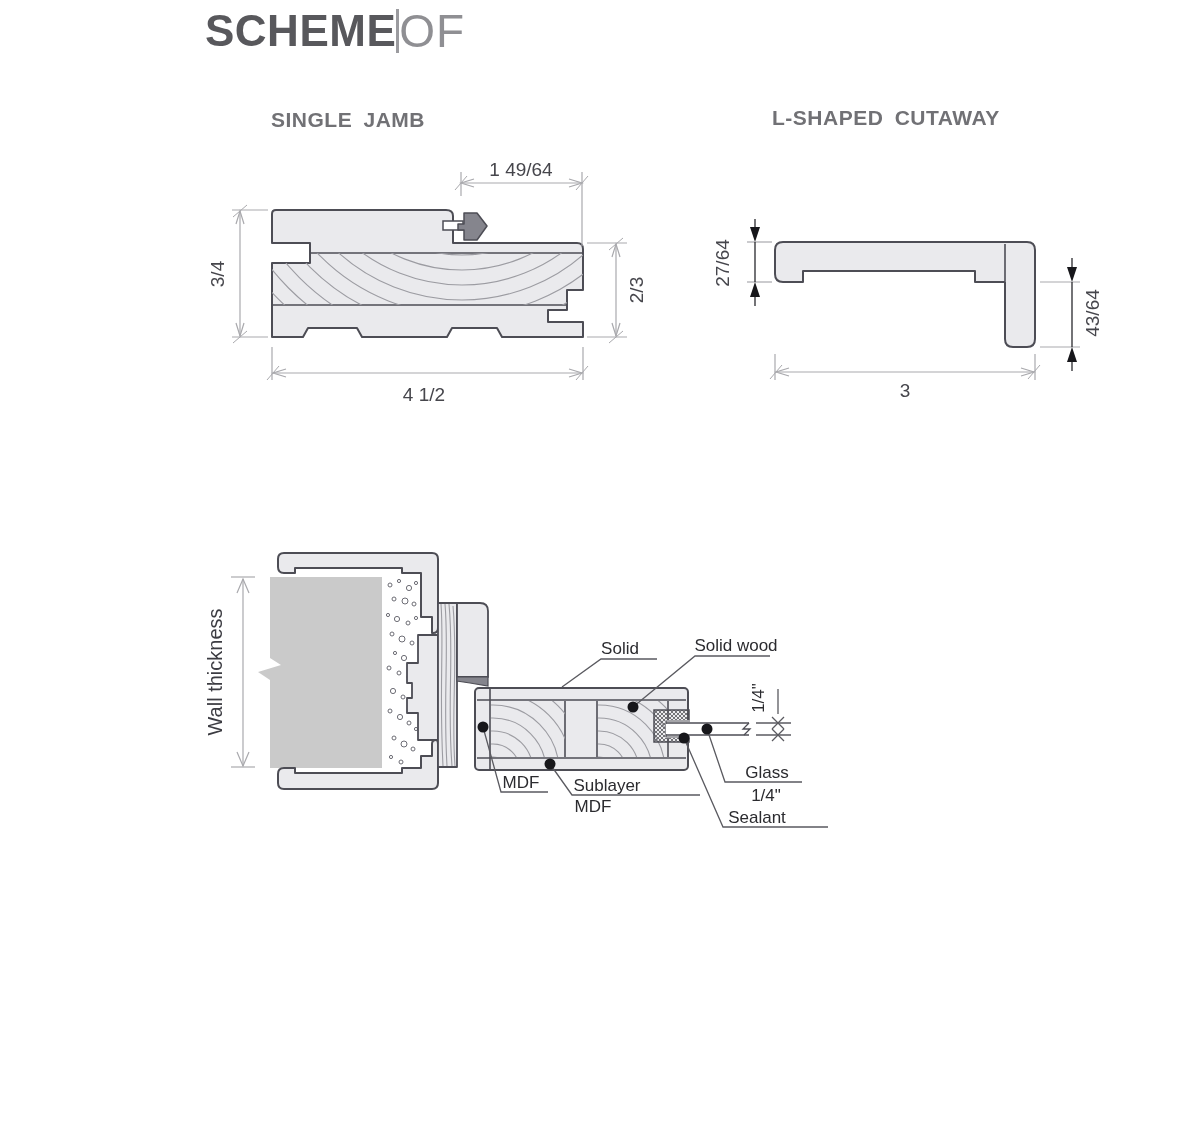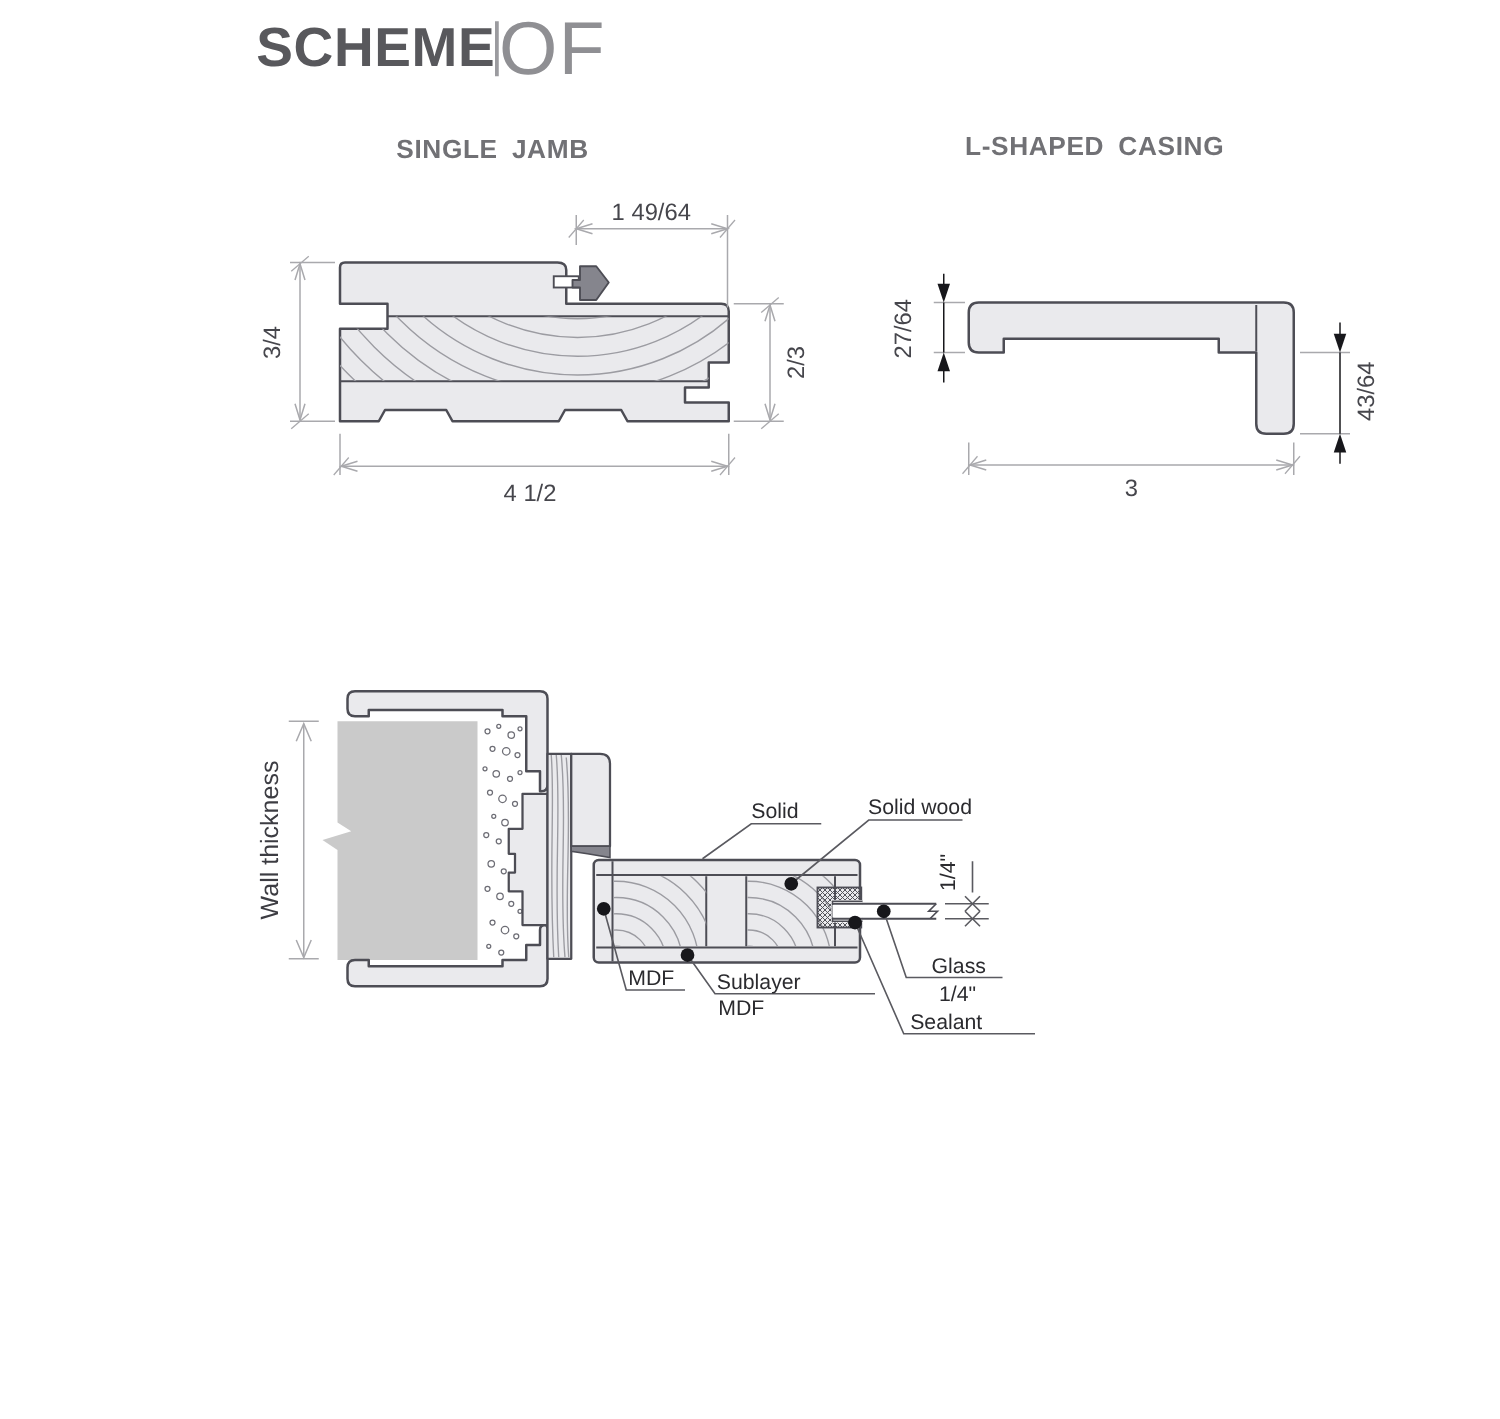--- a/index.html
+++ b/index.html
@@ -1,25 +1,25 @@
 <!DOCTYPE html>
 <html><head>
 <meta charset="utf-8">
 <style>
   html,body{margin:0;padding:0;background:#ffffff;}
   .canvas{position:relative;width:1200px;height:1135px;background:#ffffff;overflow:hidden;
           font-family:"Liberation Sans", sans-serif;}
   .title{position:absolute;left:205px;top:4px;display:flex;align-items:center;gap:0;text-align:center;}
   .title .t1{font-size:44px;font-weight:700;color:#58585c;letter-spacing:0.5px;}
   .title .sep{width:3px;height:44px;background:#9b9b9f;}
-  .title .t2{font-size:60px;font-weight:400;color:#8f8f93;letter-spacing:1px;}
+  .title .t2{font-size:46px;font-weight:400;color:#8f8f93;letter-spacing:1px;}
   .title .t3{font-size:44px;font-weight:400;color:#a8a8ac;letter-spacing:2px;}
   .heading{position:absolute;font-size:21px;font-weight:700;color:#717175;
            letter-spacing:0.5px;word-spacing:5px;}
-  #h-jamb{left:271px;top:108px;margin-left:46px;}
+  #h-jamb{left:271px;top:108px;}
   #h-casing{left:772px;top:106px;}
   #h-cutaway{left:266px;top:497px;}
   svg{position:absolute;left:0;top:0;}
   svg text{font-family:"Liberation Sans", sans-serif;}
   .dimt{font-size:19px;fill:#46464c;}
   .dimt-big{font-size:20px;fill:#3c3c42;}
   .lbl{font-size:17px;fill:#2b2b2f;}
   .prof{fill:#eaeaed;stroke:#4d4d55;stroke-width:2;stroke-linejoin:round;}
   .prof-thin{fill:#eaeaed;stroke:#4d4d55;stroke-width:1.8;stroke-linejoin:round;}
   .iline{stroke:#4d4d55;stroke-width:1.6;fill:none;}
@@ -36,21 +36,21 @@
 
 <div class="canvas">
 
   <div class="title">
     <span class="t1">SCHEME</span>
     <span class="sep"></span>
     <span class="t2">OF</span>
   </div>
 
   <div class="heading" id="h-jamb">SINGLE JAMB</div>
-  <div class="heading" id="h-casing">L-SHAPED CASING</div>
+  <div class="heading" id="h-casing">L-SHAPED CUTAWAY</div>
 
   <svg width="1200" height="1135" viewBox="0 0 1200 1135">
     <defs>
       <clipPath id="clipGrainJamb">
         <polygon points="272,263 310,263 310,253 583,253 583,290 567,290 567,305 272,305"></polygon>
       </clipPath>
       <clipPath id="clipDoorLeft">
           <rect x="491" y="701" width="74" height="56"></rect>
         </clipPath>
       <clipPath id="clipDoorRight">

